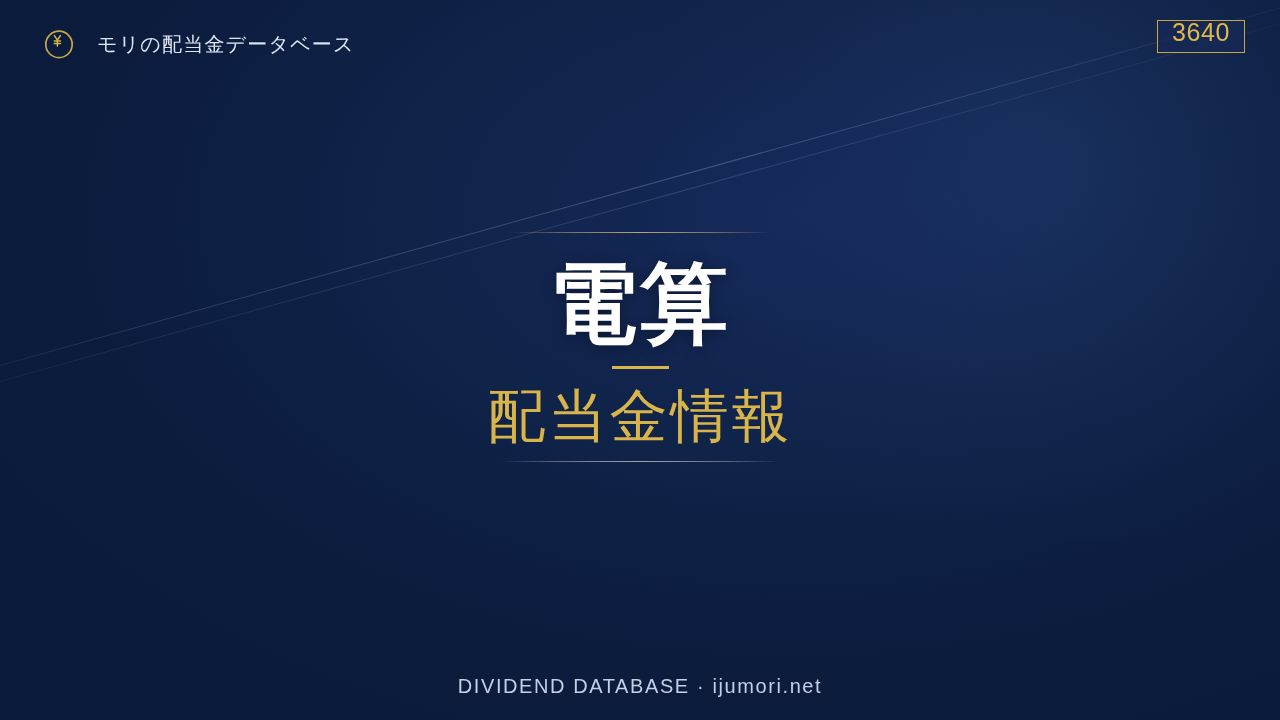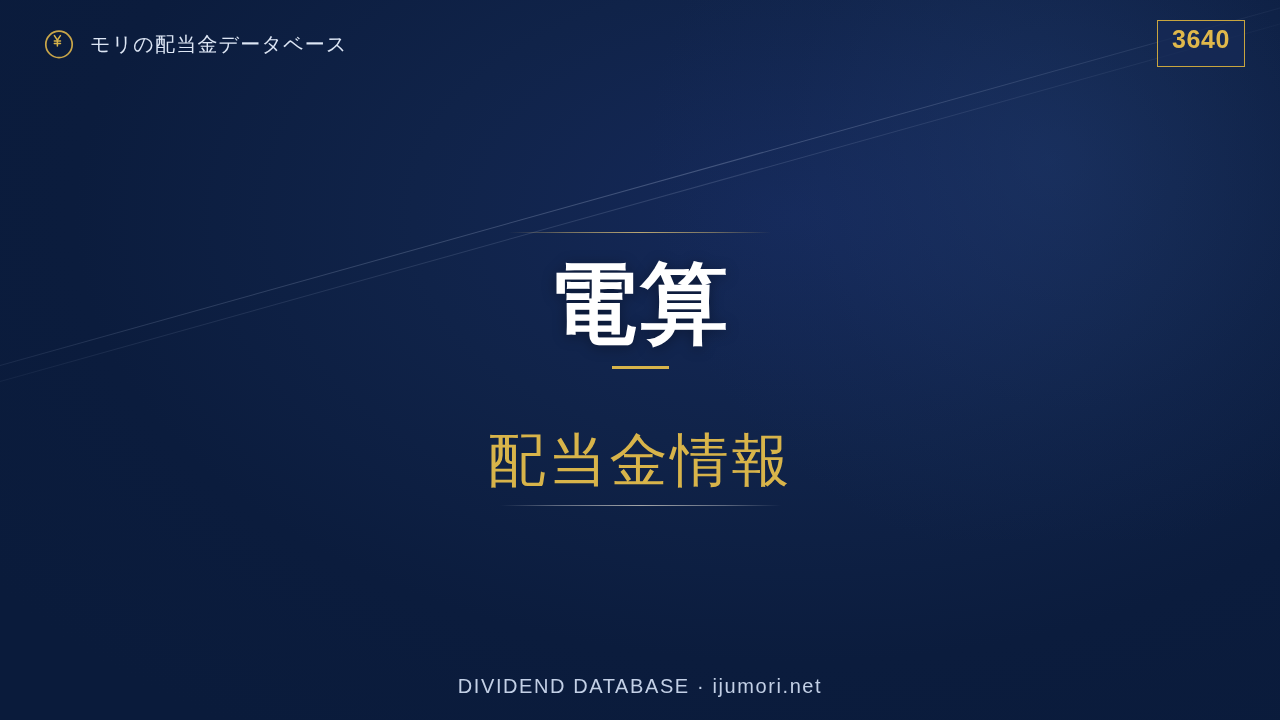--- a/index.html
+++ b/index.html
@@ -62,45 +62,45 @@
     top: 0; left: 0; right: 0;
     height: 90px;
     display: flex;
     align-items: flex-start;
     padding: 26px 34px 0 42px;
   }
 
   .brand {
     display: flex;
     align-items: center;
-    gap: 14px;
+    gap: 21px;
   }
 
   .brand-mark { width: 34px; height: 34px; display: block; }
 
   .brand-name {
     color: #dde6f5;
     font-size: 20px;
     letter-spacing: 1.2px;
     white-space: nowrap;
     line-height: 1;
     padding-top: 2px;
   }
 
   .code-badge {
     position: absolute;
     top: 20px;
     right: 35px;
     min-width: 88px;
-    height: 47px;
+    height: 33px;
     border: 1.6px solid #c8a53f;
     background: rgba(22,42,86,0.72);
     color: #e0b84b;
     font-size: 25px;
-    font-weight: bold;
+    font-weight: normal;
     letter-spacing: 0.6px;
     display: flex;
     align-items: center;
     justify-content: center;
     line-height: 1;
     padding: 0 9px 8px;
   }
 
   
   .center {
@@ -143,21 +143,20 @@
     margin-bottom: 17px;
   }
 
   .page-subtitle {
     color: #d8b44a;
     font-size: 58px;
     font-weight: normal;
     line-height: 1.05;
     letter-spacing: 3px;
     white-space: nowrap;
-    margin-top: 44px;
   }
 
   .rule-bottom {
     width: 281px;
     height: 1px;
     margin-top: 14px;
     background: linear-gradient(90deg,
         rgba(200,200,200,0) 0%,
         rgba(205,206,210,0.42) 20%,
         rgba(220,216,205,0.72) 50%,

